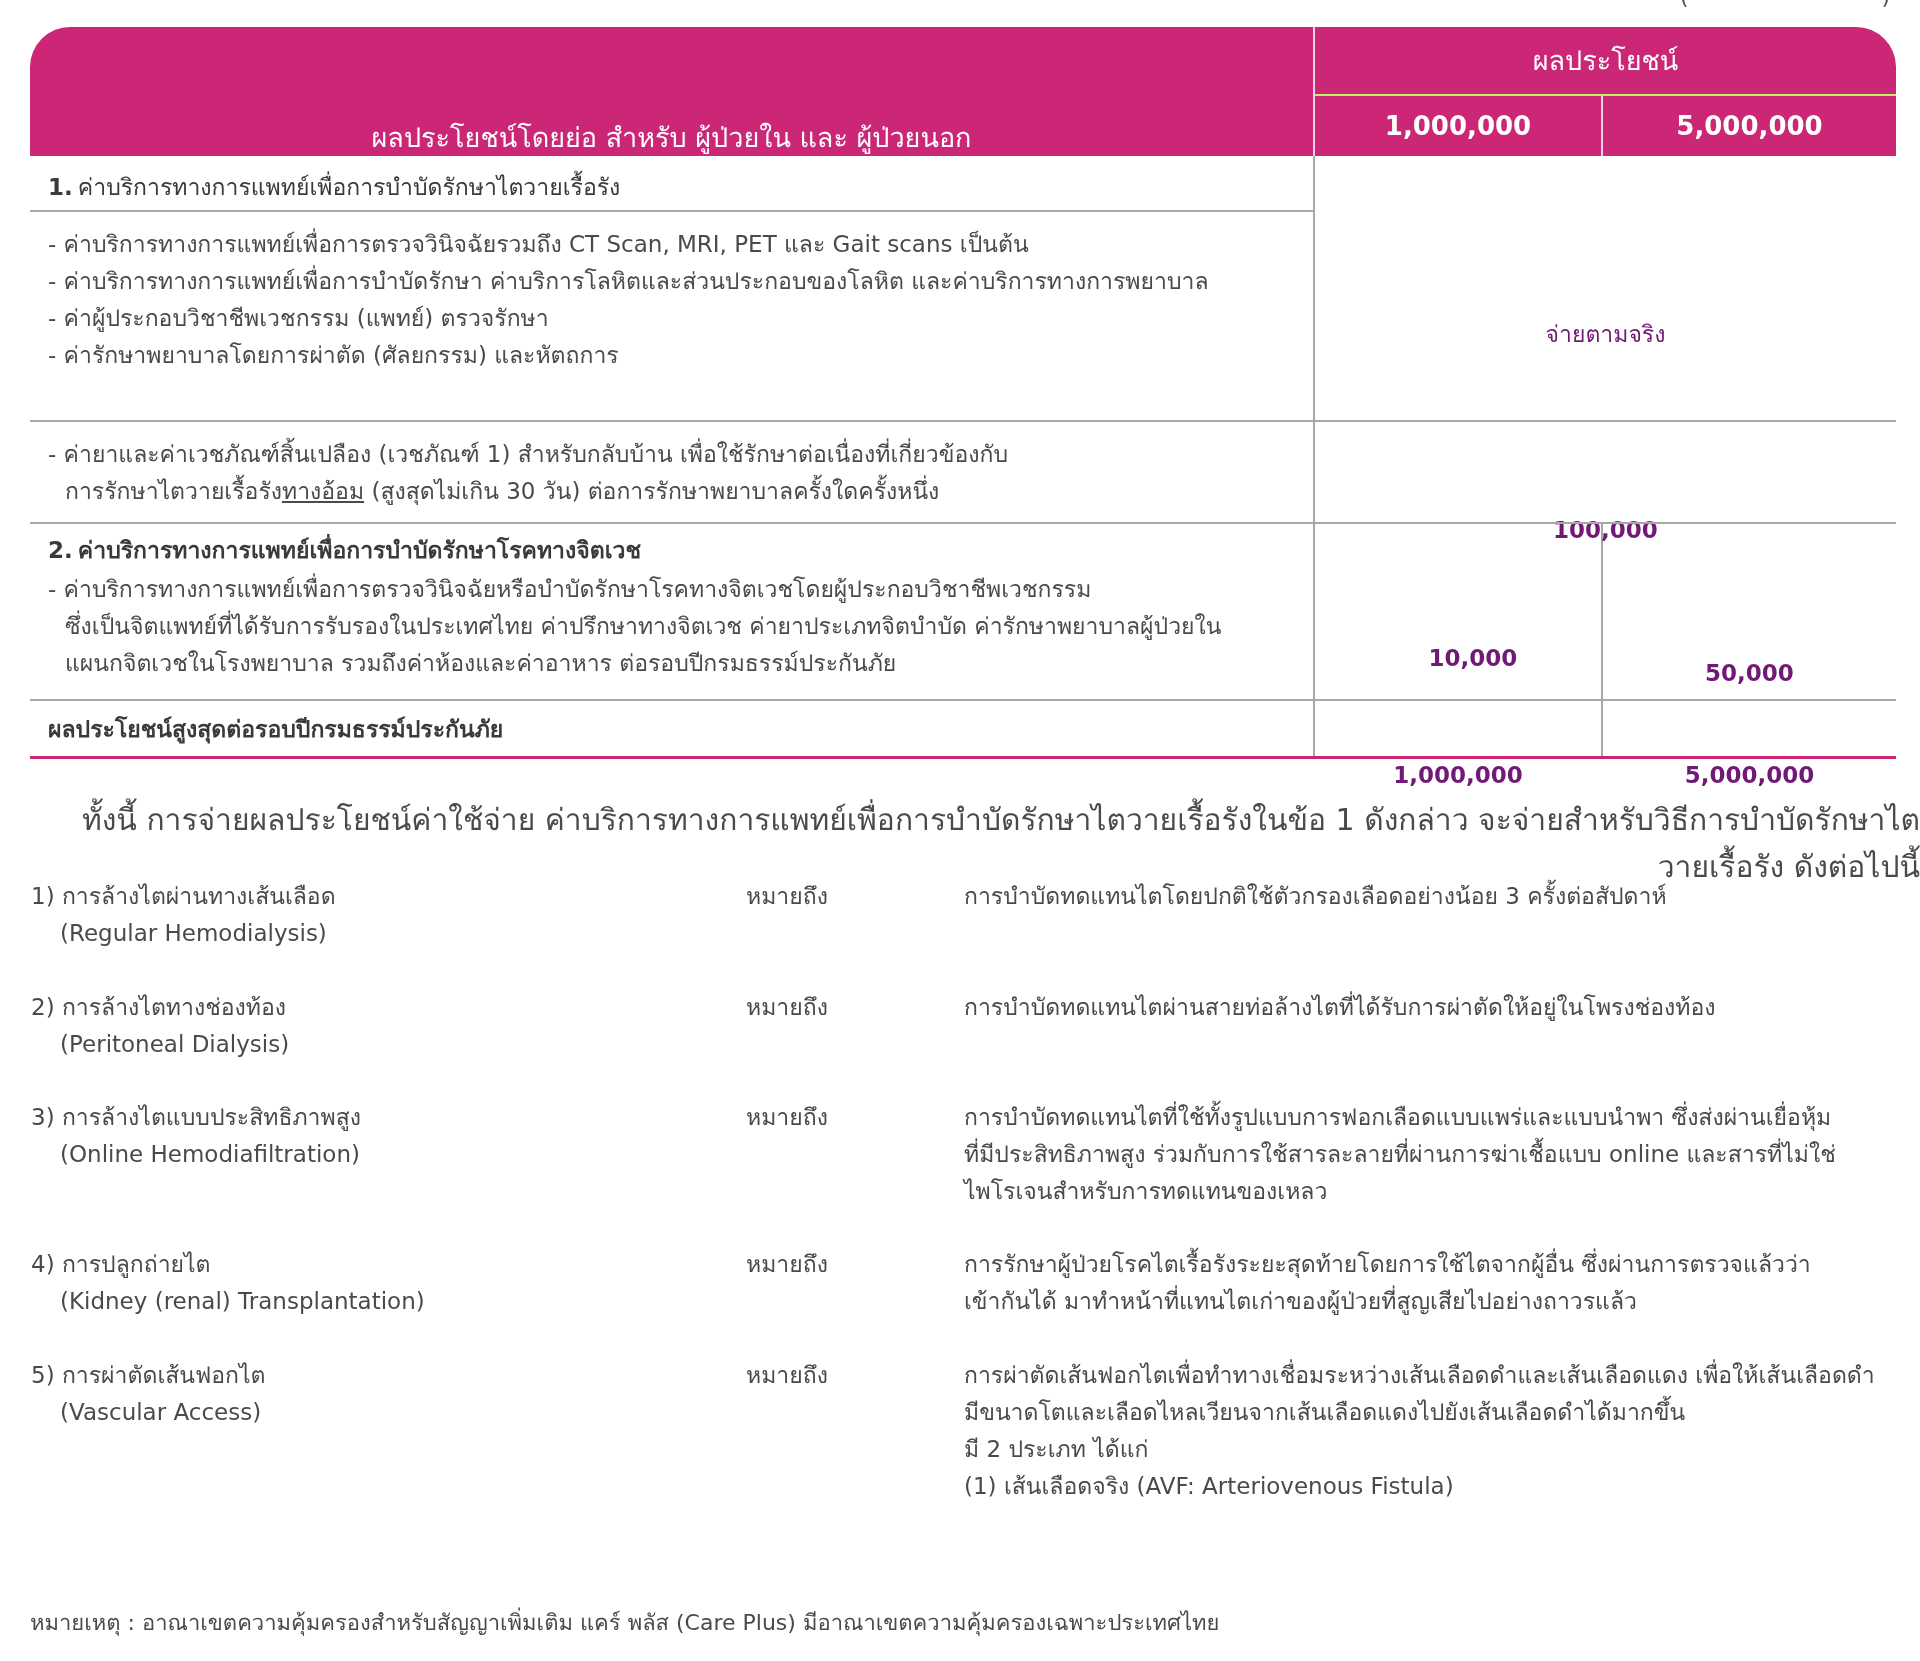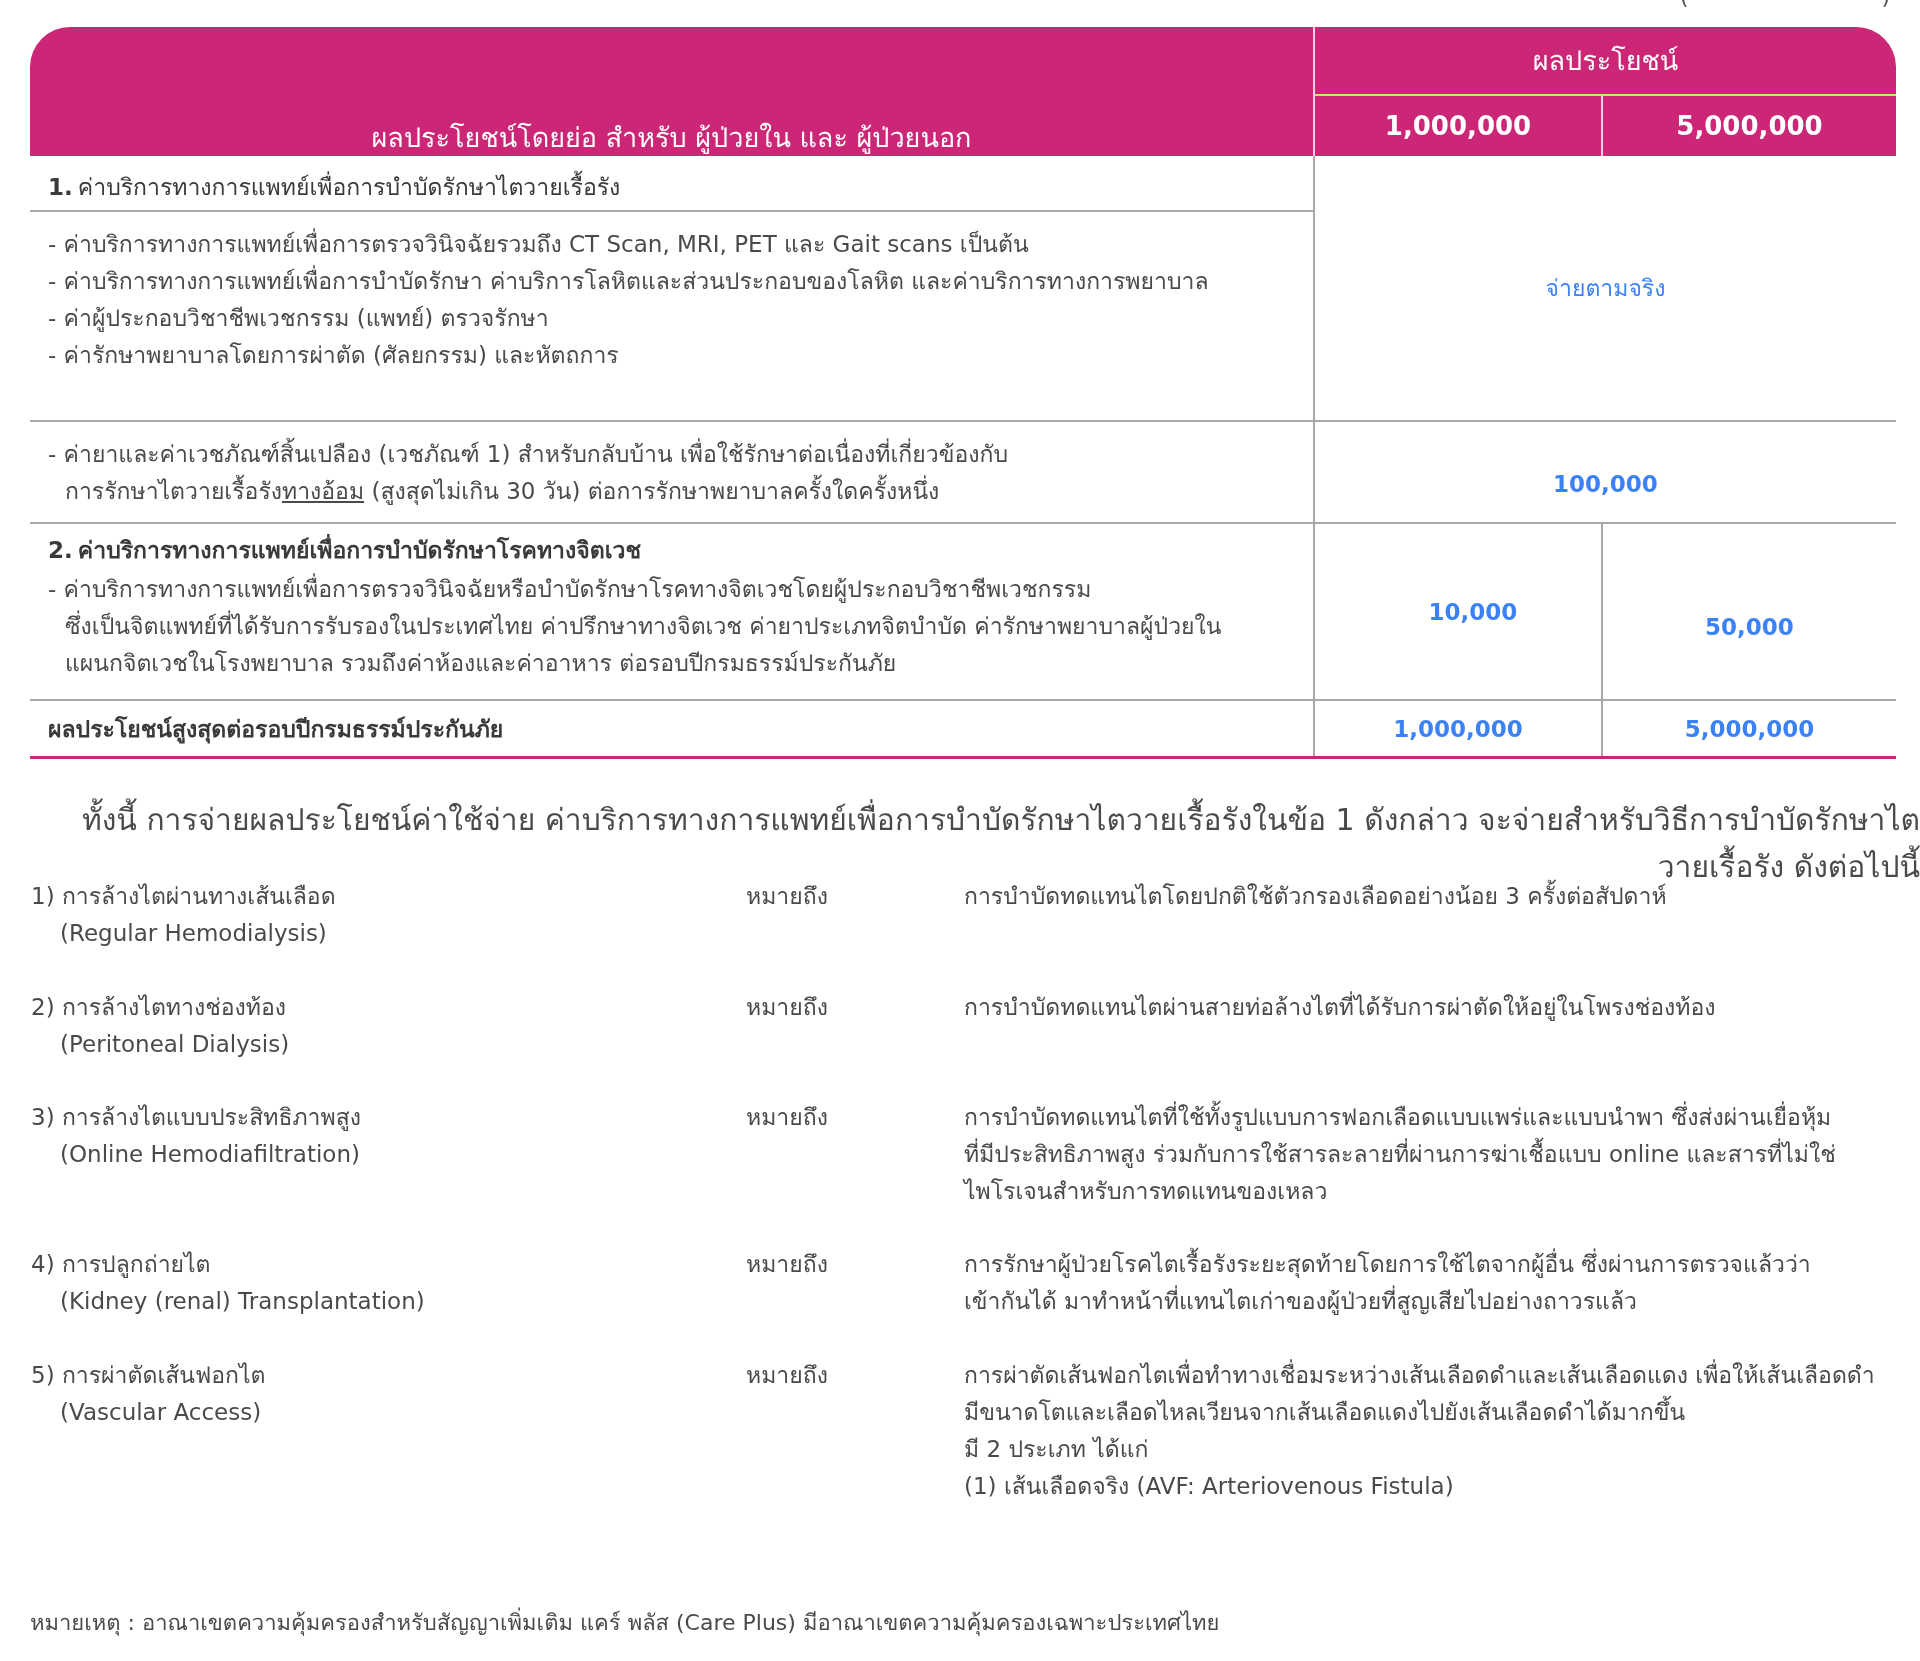--- a/index.html
+++ b/index.html
@@ -38,21 +38,21 @@
   }
   .hdr .sub.a { left: 1285px; width: 286px; border-right: 2px solid #f3d3e3; }
   .hdr .sub.b { left: 1573px; right: 0; }
 
   .body-rows { position: relative; height: 600px; }
   .cell-left { position: absolute; left: 0; width: 1283px; box-sizing: border-box; padding-left: 18px; }
   .hline { position: absolute; height: 2px; background: #a8a8a8; }
   .vline { position: absolute; width: 2px; background: #a8a8a8; }
   .val {
     position: absolute; display: flex; align-items: center; justify-content: center;
-    font-size: 23px; font-weight: bold; color: #3b82f6;
+    font-size: 23px; font-weight: bold; color: #701a75; margin-top: 46px;
   }
   .txt { font-size: 23px; line-height: 37px; color: #4a4a4a; }
   .bold-title { font-size: 23px; font-weight: bold; color: #3a3a3a; }
   .u { text-decoration: underline; margin-top: 21px; }
   .pink-line { position: absolute; left: 0; right: 0; height: 3px; background: #cc2677; }
 
   .para { position: absolute; left: 34px; top: 796px; font-size: 30px; color: #4a4a4a; text-align: right; }
   .def { position: absolute; left: 0; width: 1920px; font-size: 23px; line-height: 37px; color: #4a4a4a; }
   .def .term { position: absolute; left: 31px; }
   .def .term .en { padding-left: 29px; display: block; }

